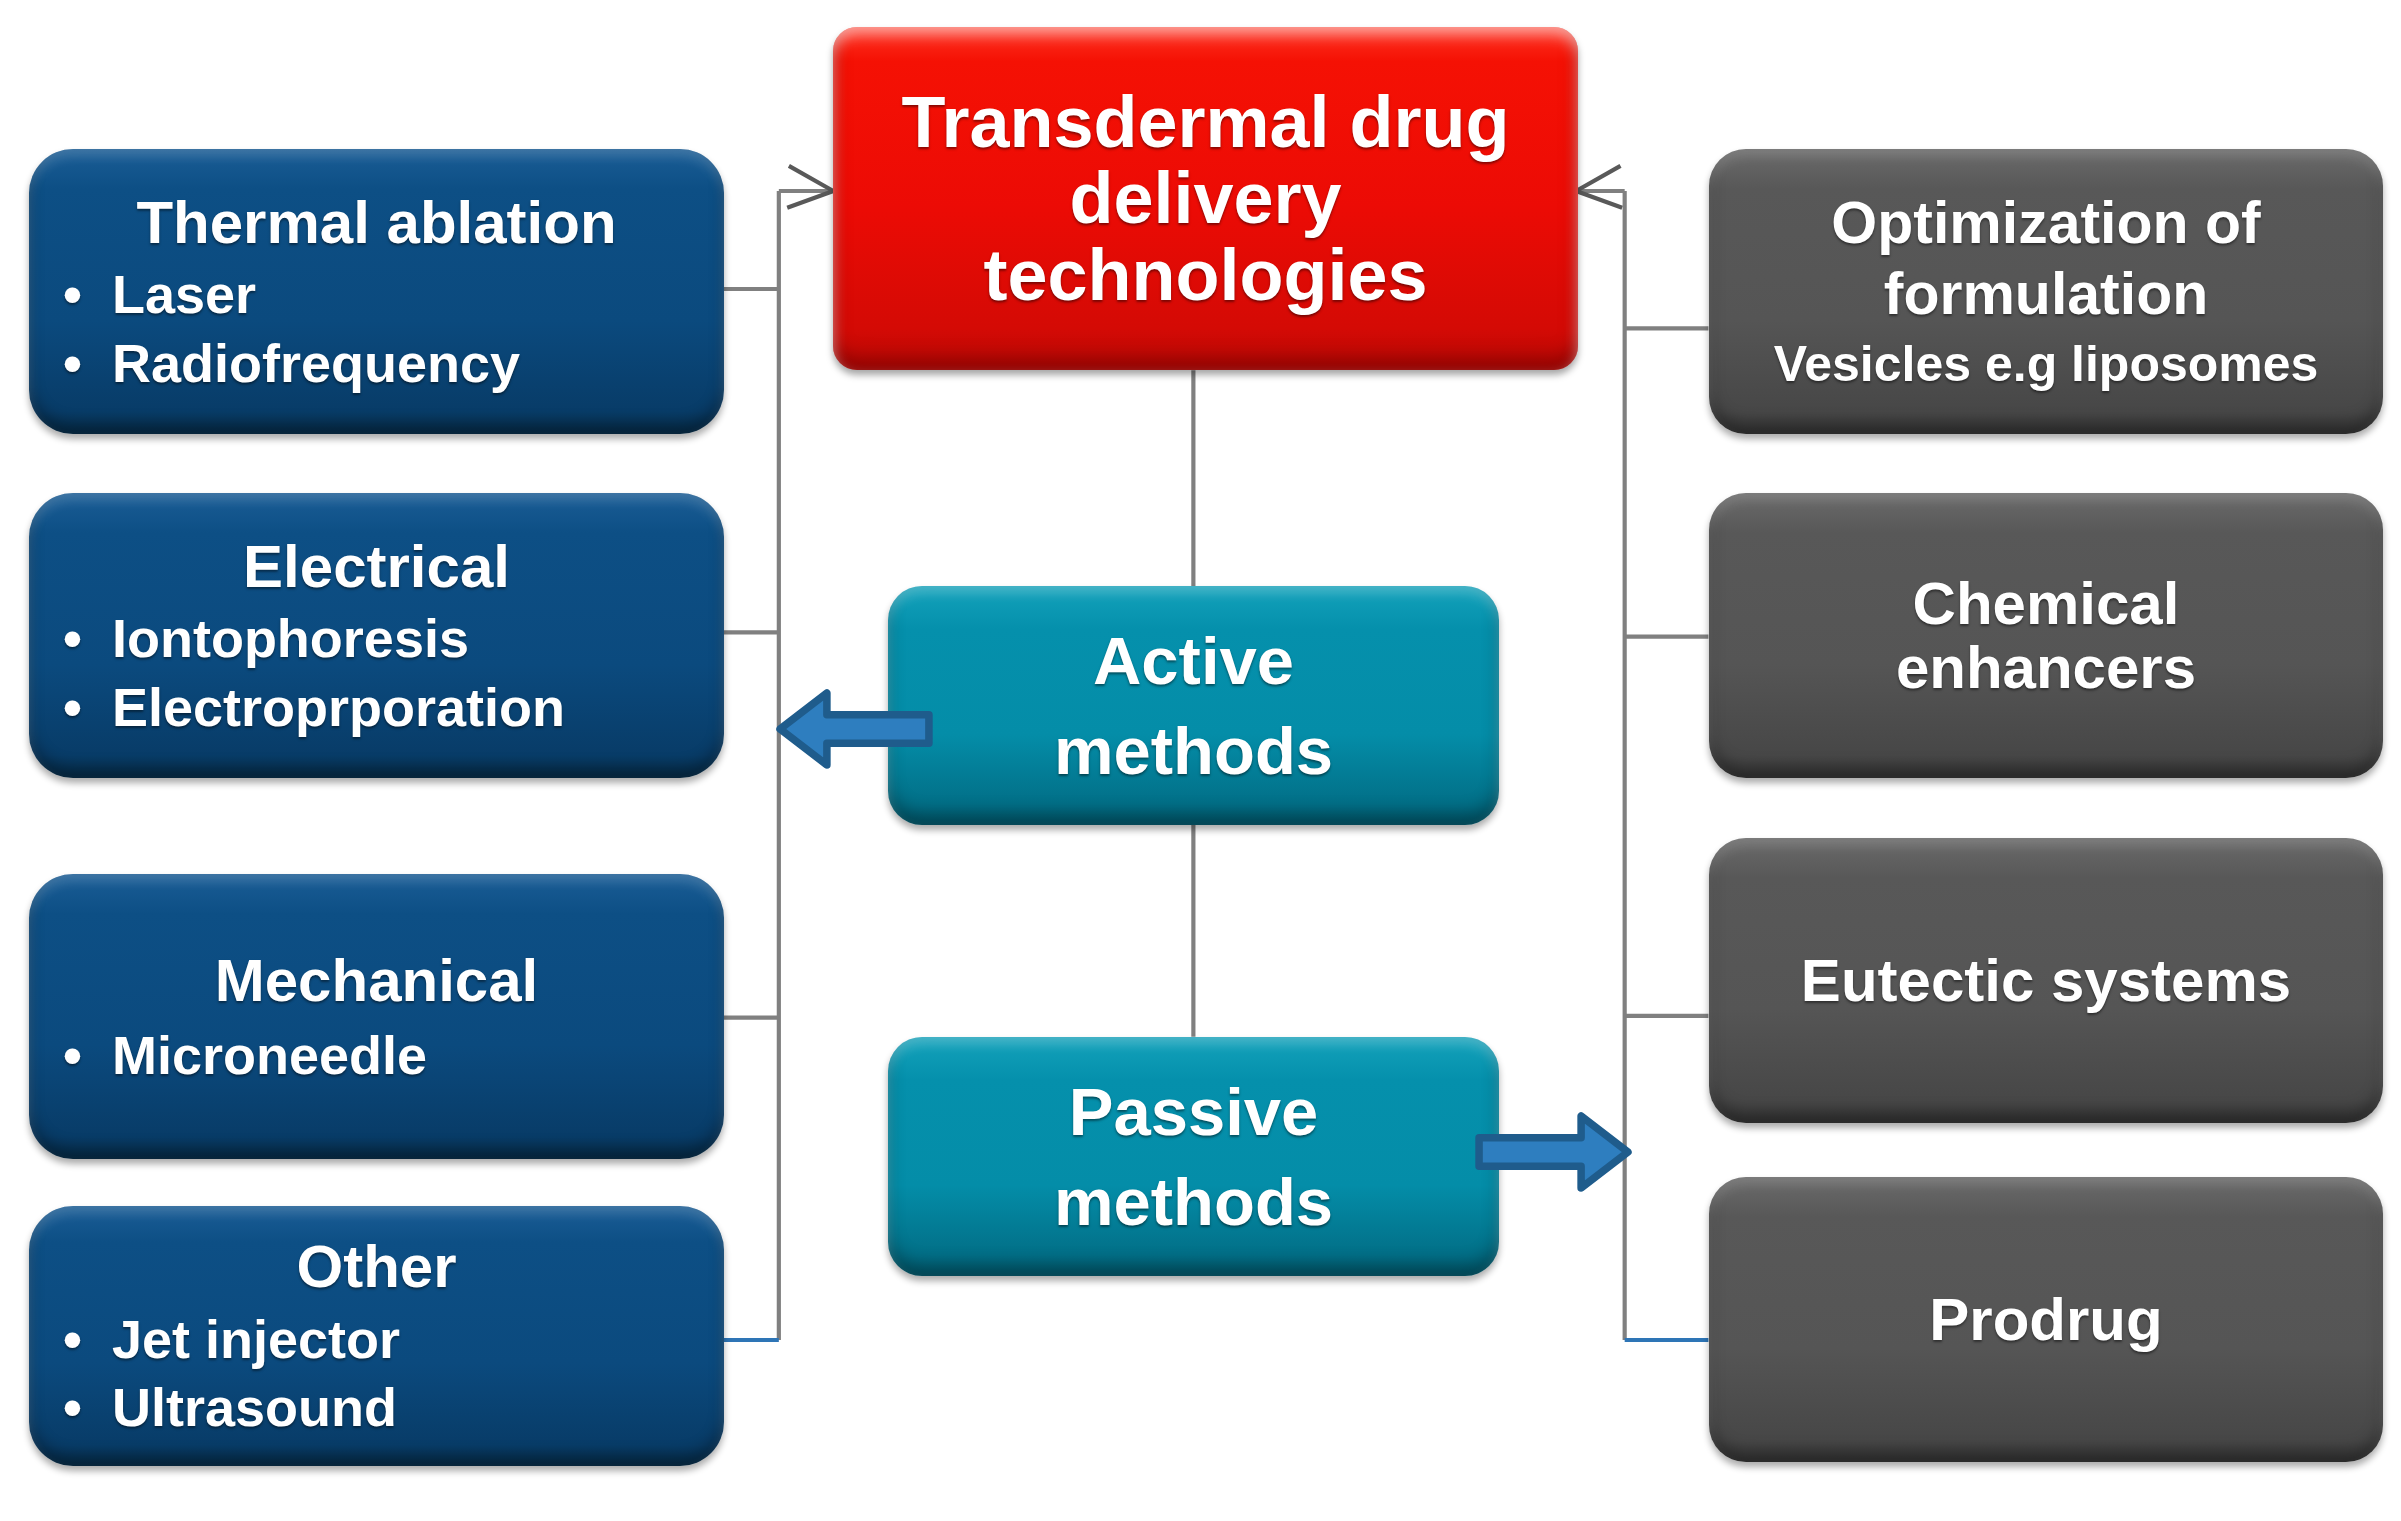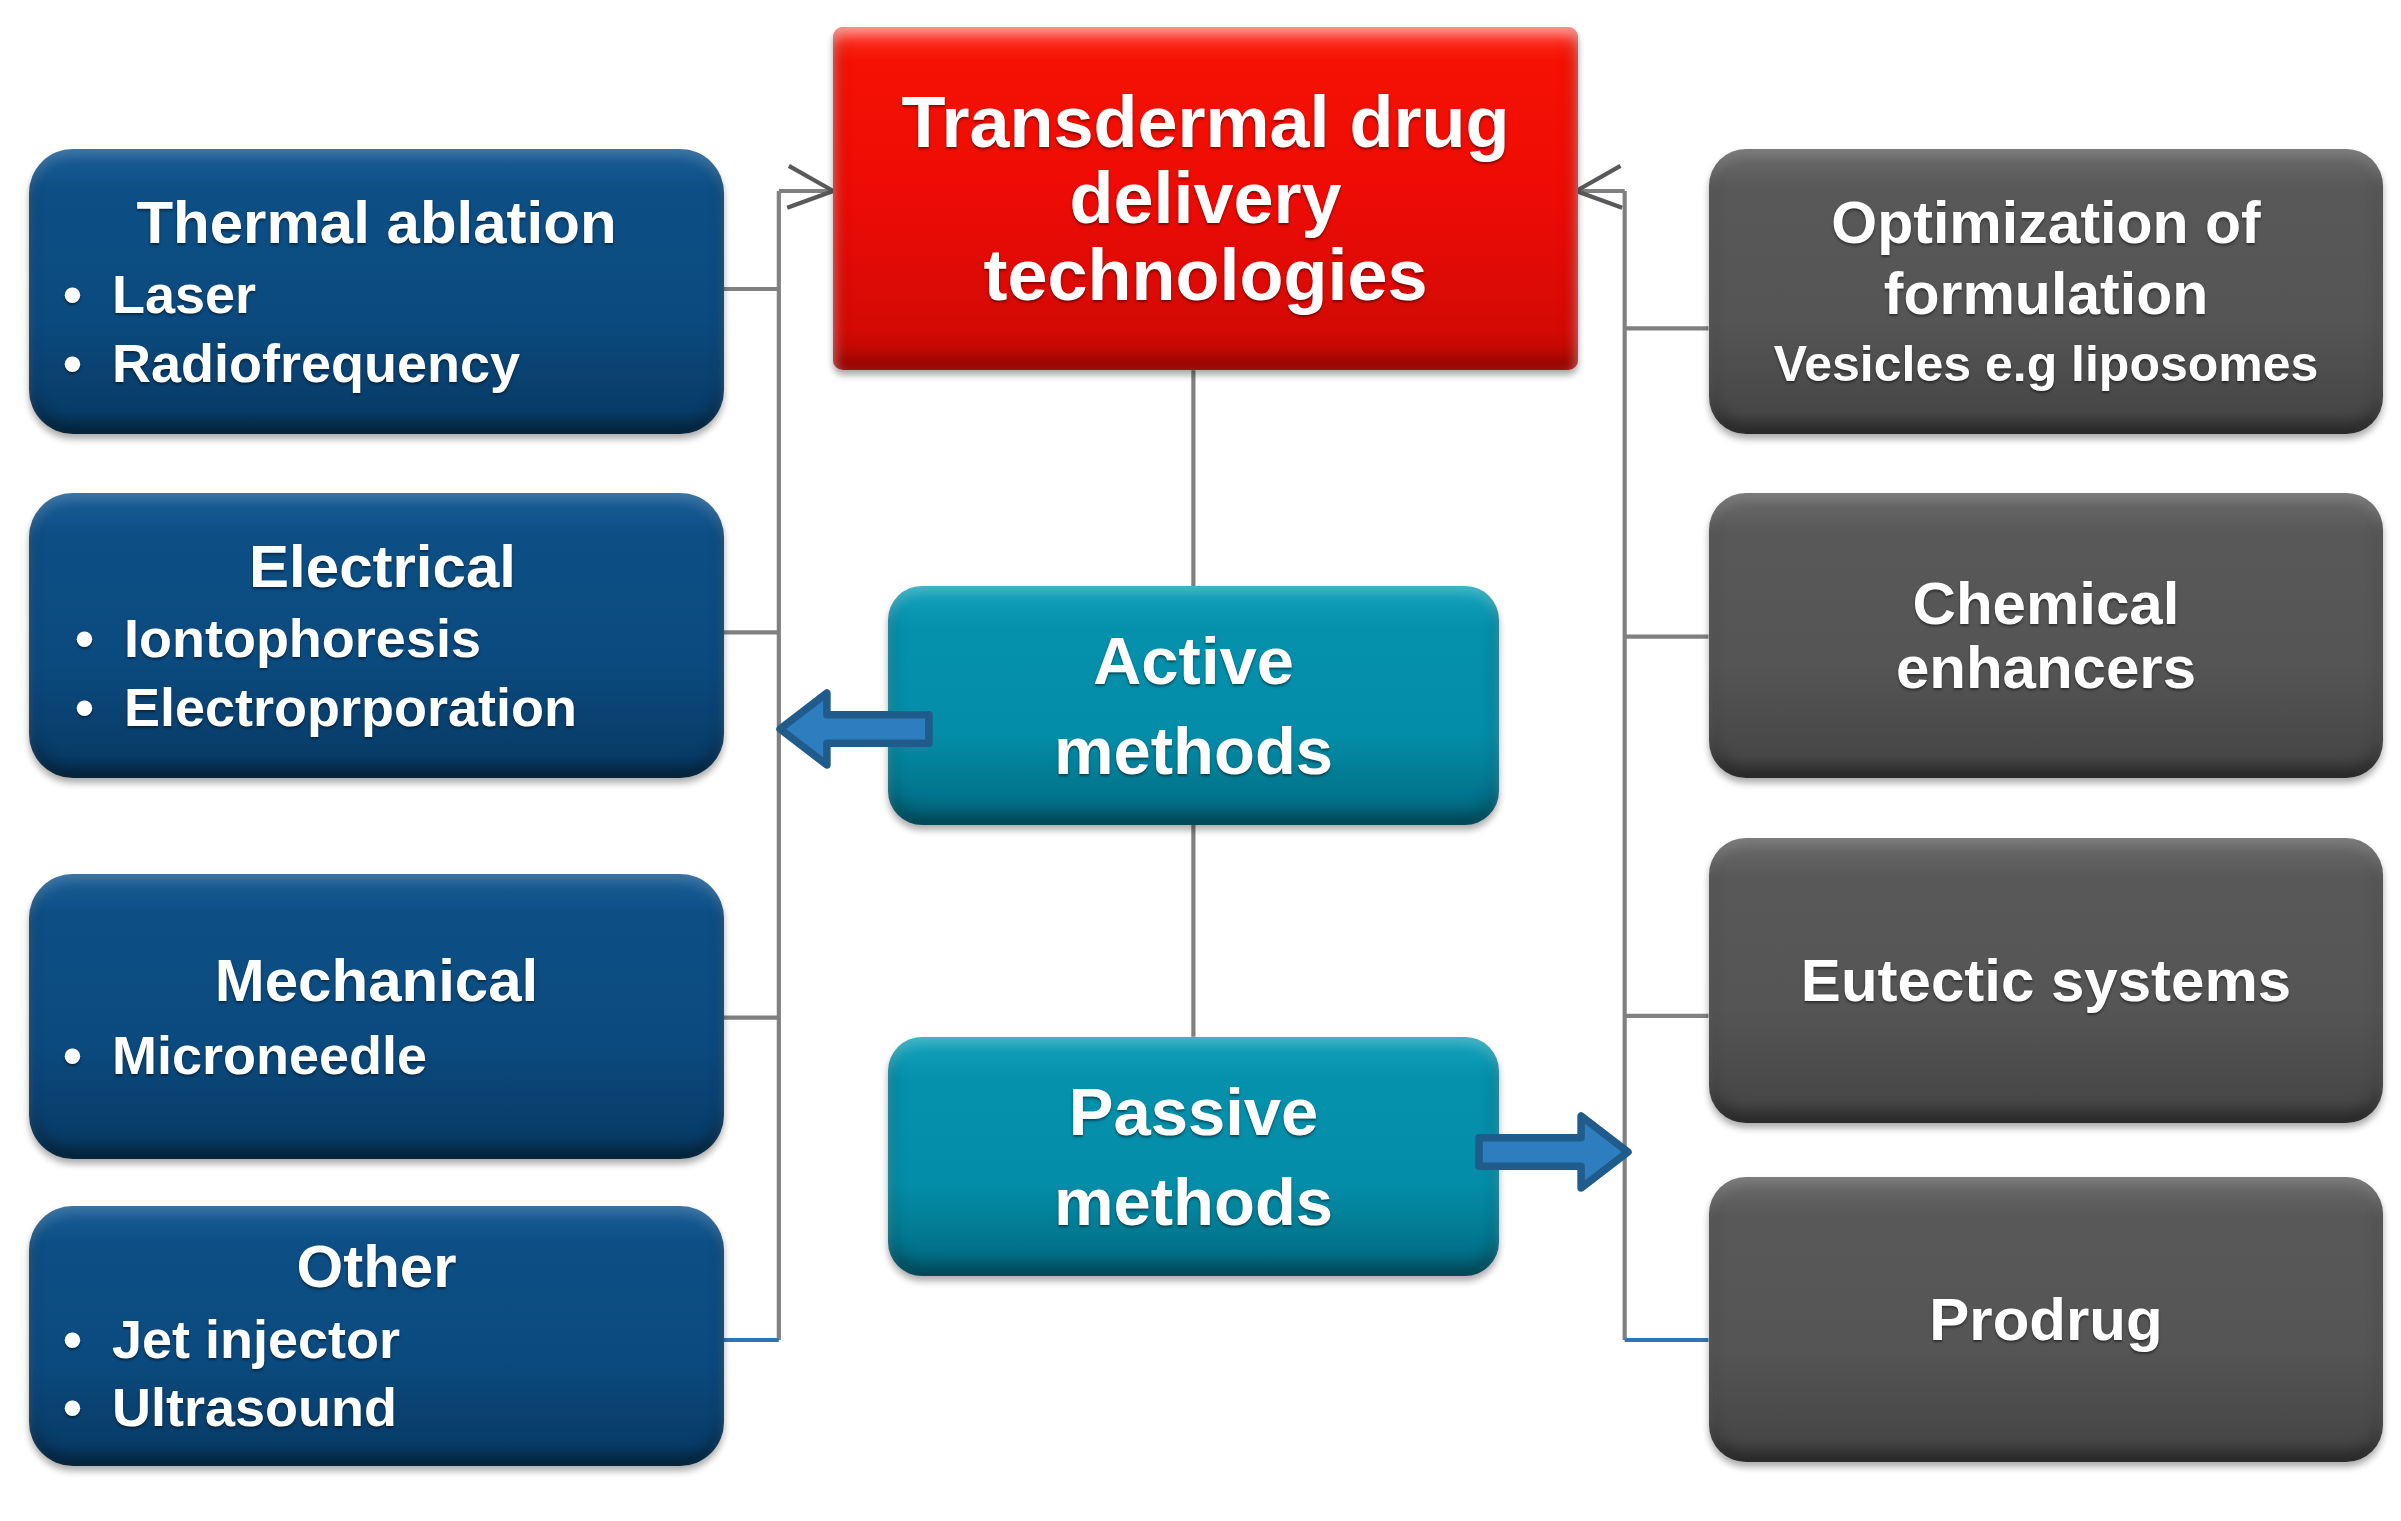--- a/index.html
+++ b/index.html
@@ -12,21 +12,21 @@
 
   
   .node{position:absolute;z-index:3;box-sizing:border-box;
         display:flex;flex-direction:column;justify-content:center;
         color:#ffffff;text-align:center;line-height:1.06;
         text-shadow:0 1.7px 2.5px rgba(0,0,0,.45);}
 
   
   .node.red{
     background:linear-gradient(180deg,#ff3423 0%,#f51104 10%,#ec0b05 52%,#d40a05 88%,#b80804 100%);
-    border-radius:10px;
+    border-radius:24px;
     box-shadow:inset 0 7.5px 13.4px rgba(255,255,255,.55),
                inset 0 -11.7px 17px rgba(110,0,0,.55),
                0 5px 7.5px rgba(0,0,0,.35);
     font-weight:bold;
   }
   
   .node.blue{
     background:linear-gradient(180deg,#1a5d96 0%,#0d4f85 14%,#0b4a7e 60%,#083c68 92%,#06304f 100%);
     border-radius:44px;
     box-shadow:inset 0 6.7px 11.7px rgba(255,255,255,.18),
@@ -114,21 +114,21 @@
         <span>•&nbsp;</span>
         <span>Laser</span>
       </div>
       <div class="bl" style="margin-top:11.7px;">
         <span>•&nbsp;</span>
         <span>Radiofrequency</span>
       </div>
     </div>
   </div>
 
-  <div class="node blue" style="left:29px;top:493px;width:695px;height:285px;padding-left:12px;">
+  <div class="node blue" style="left:29px;top:493px;width:695px;height:285px;">
     <div class="title" style="font-size:60px;margin-bottom:11.7px;">Electrical</div>
     <div class="bullets" style="font-size:54px;">
       <div class="bl">
         <span>•&nbsp;</span>
         <span>Iontophoresis</span>
       </div>
       <div class="bl" style="margin-top:12px;">
         <span>•&nbsp;</span>
         <span>Electroprporation</span>
       </div>

